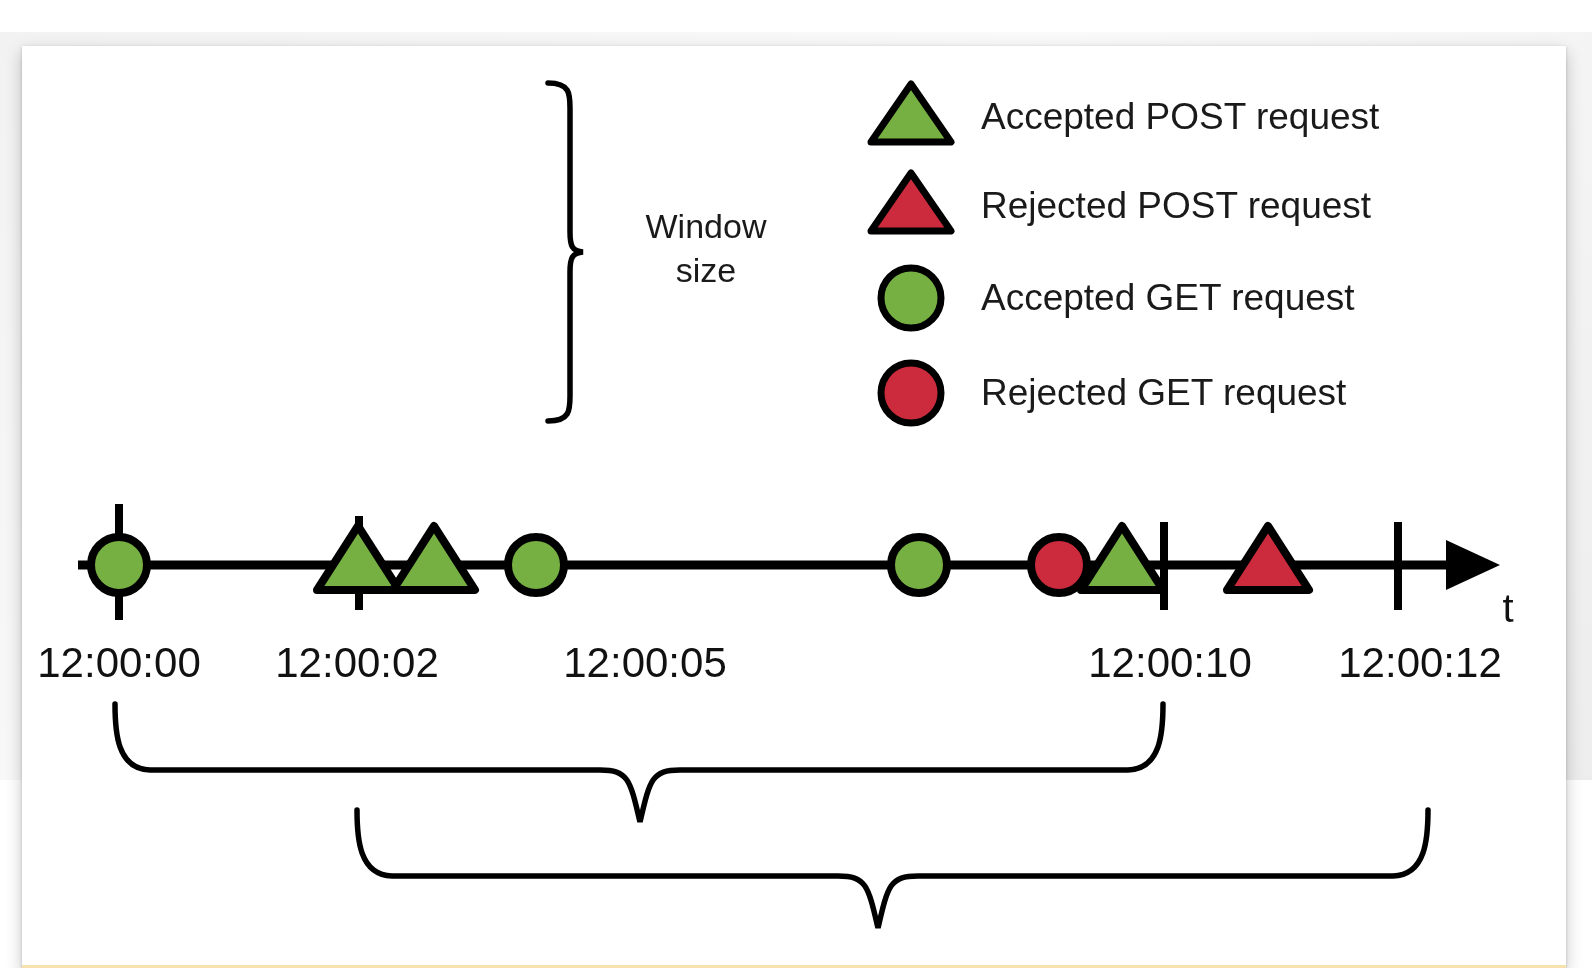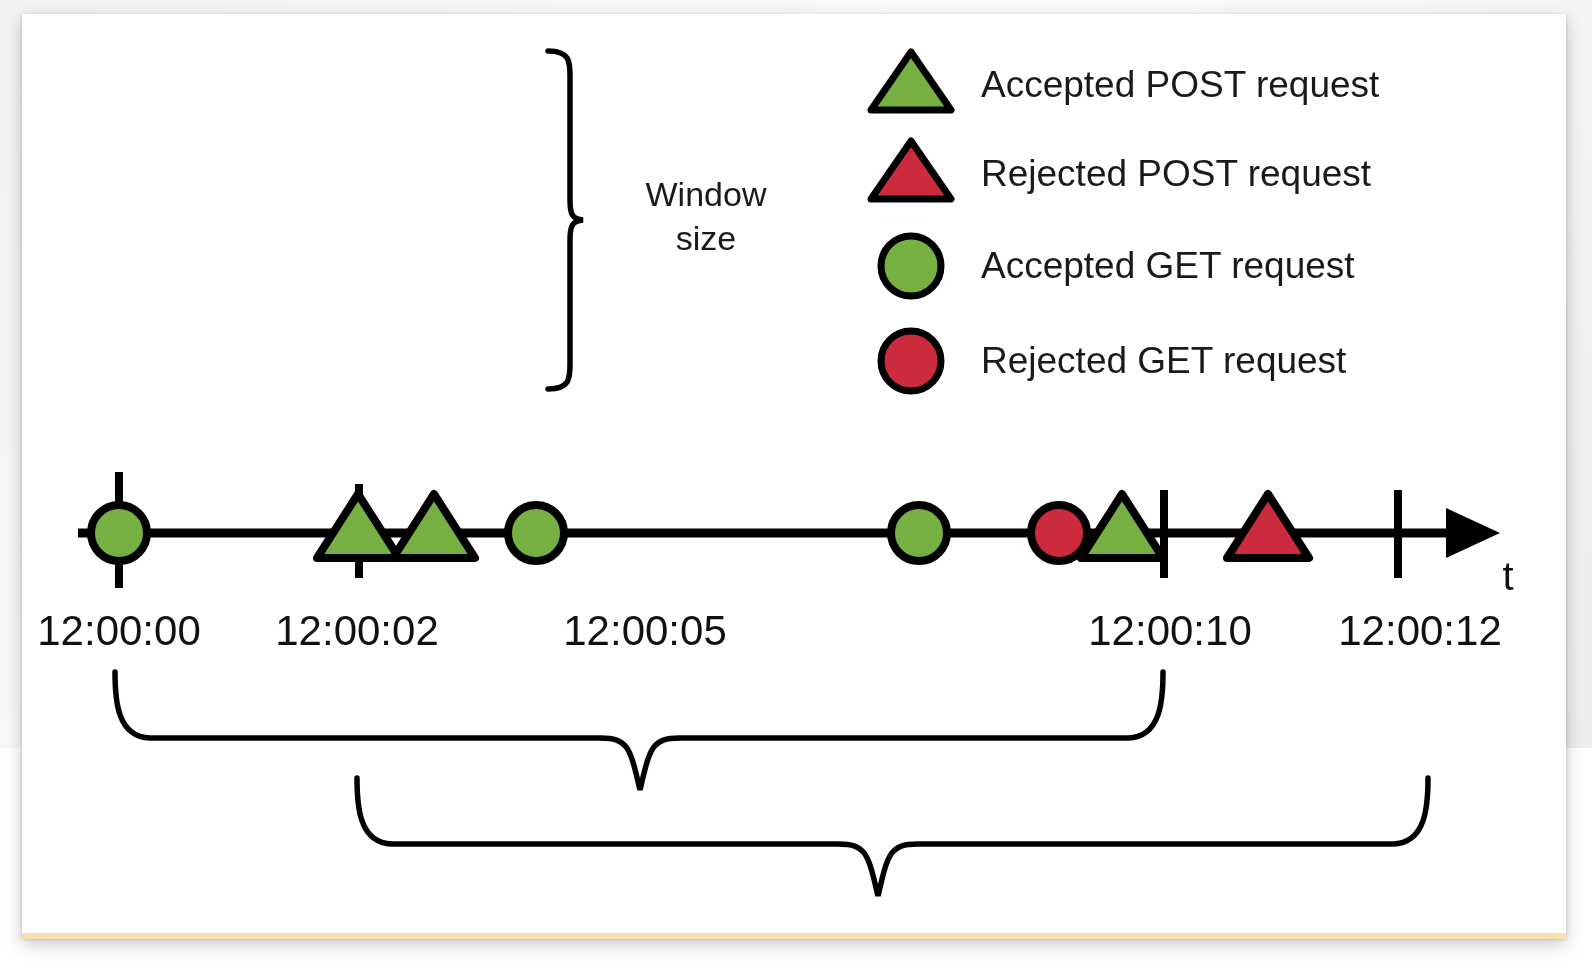--- a/index.html
+++ b/index.html
@@ -11,20 +11,21 @@
     width: 1592px;
     height: 968px;
     font-family: "Liberation Sans", sans-serif;
     overflow: hidden;
   }
   #root {
     position: relative;
     width: 1592px;
     height: 748px;
     background: linear-gradient(135deg, #f2f2f2 0%, #fafafa 45%, #ededed 100%);
+    margin-top: 32px;
   }
   #canvas {
     position: absolute;
     left: 22px;
     top: 14px;
     width: 1544px;
     height: 924px;
     background: #ffffff;
     box-shadow: 0 6px 16px rgba(0,0,0,0.22), 0 1px 3px rgba(0,0,0,0.18);
     overflow: hidden;

